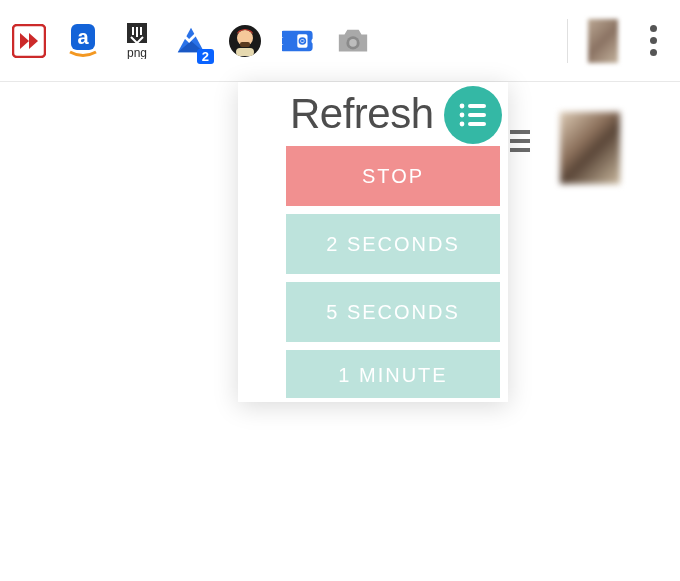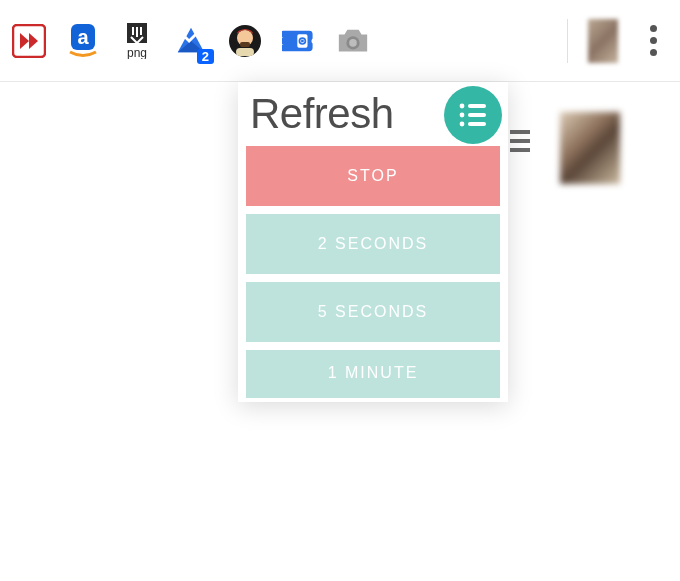--- a/index.html
+++ b/index.html
@@ -117,20 +117,21 @@
     .ham-underlay span { width: 20px; height: 4px; background:#6a6a6a; }
 
     .popup {
       position: absolute;
       top: 0;
       left: 238px;
       width: 270px;
       background: #ffffff;
       box-shadow: 0 4px 24px rgba(0,0,0,0.15);
       padding-bottom: 4px;
+      padding-left: 40px;
     }
     .popup-header {
       position: relative;
       height: 64px;
       display: flex;
       align-items: center;
       padding-left: 12px;
     }
     .popup-title {
       font-size: 42px;
@@ -155,21 +156,21 @@
     .popup-options {
       display: flex;
       flex-direction: column;
       gap: 8px;
       padding: 0 8px;
     }
     .opt {
       height: 60px;
       background: #bde3dc;
       color: #ffffff;
-      font-size: 16px;
+      font-size: 20px;
       font-weight: 300;
       letter-spacing: 2px;
       display: flex;
       align-items: center;
       justify-content: center;
       cursor: pointer;
     }
     .opt.stop {
       background: #f19090;
     }

